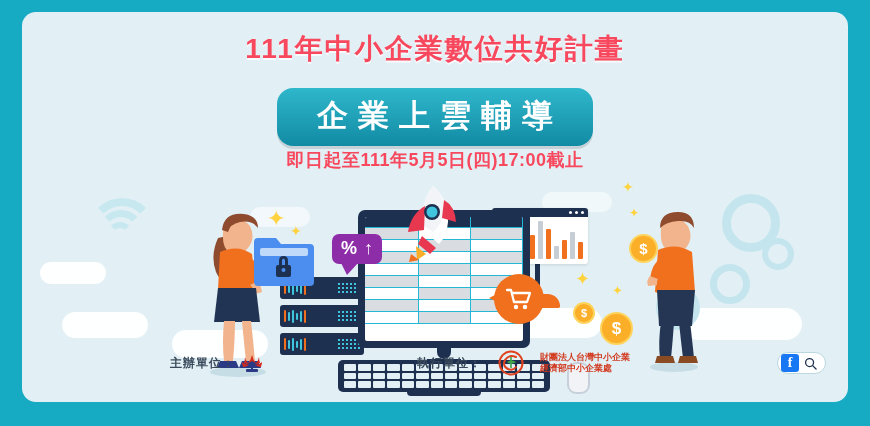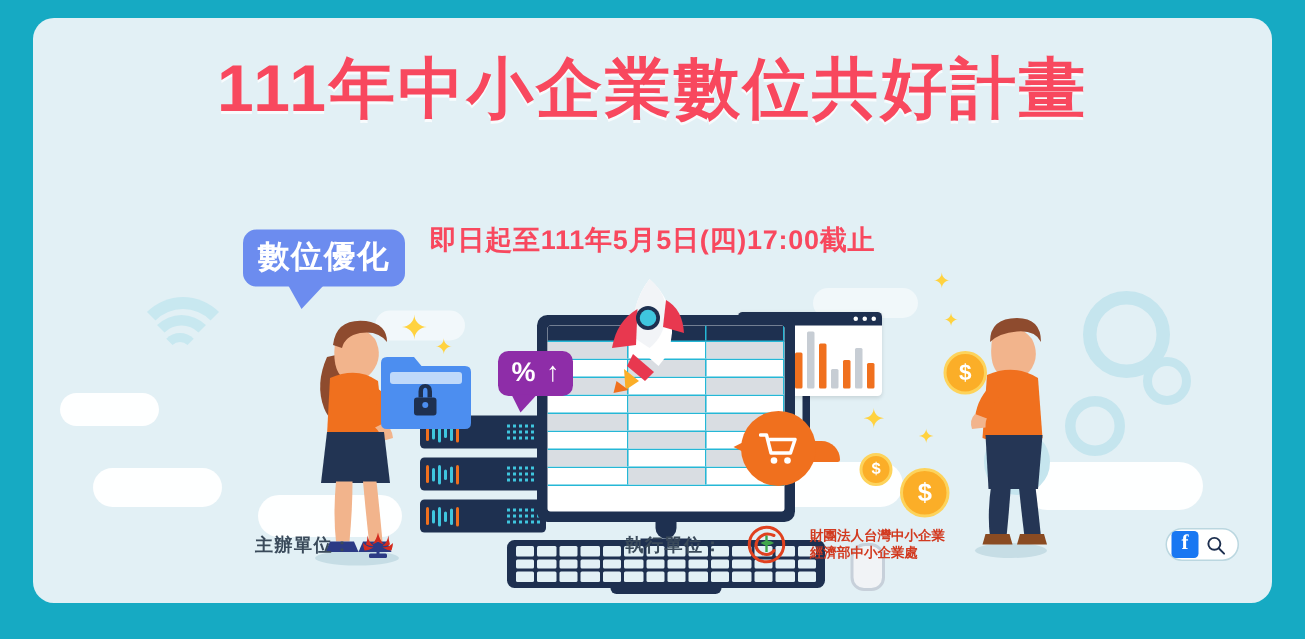--- a/index.html
+++ b/index.html
@@ -26,21 +26,21 @@
   .gear{position:absolute;border-radius:50%;border-style:solid;border-color:#C5E5EE;}
 
   .wifi-arc{position:absolute;border-style:solid;border-color:#C8E8F0;border-bottom-color:transparent;border-left-color:transparent;border-right-color:transparent;border-radius:50%;}
 
   .sparkle{position:absolute;color:#FFD23F;line-height:1;}
 
   
   #title{
     position:absolute;left:0;right:0;top:18px;
     text-align:center;
-    font-size:44px;font-weight:bold;
+    font-size:28px;font-weight:bold;
     color:#F8485E;
     letter-spacing:2px;
     text-shadow:0 2px 0 rgba(255,255,255,.75);
     white-space:nowrap;
   }
   #subtitle-badge{
     position:absolute;left:50%;transform:translateX(-50%);
     top:76px;
     background:linear-gradient(180deg,#2FB7CC 0%,#118BA3 100%);
     color:#ffffff;
@@ -289,20 +289,21 @@
     <div class="wifi-arc" style="left:85px;top:210px;width:14px;height:14px;border-width:6px;"></div>
 
     <div class="sparkle" style="left:245px;top:196px;font-size:22px;">✦</div>
     <div class="sparkle" style="left:268px;top:212px;font-size:14px;">✦</div>
     <div class="sparkle" style="left:553px;top:258px;font-size:18px;">✦</div>
     <div class="sparkle" style="left:590px;top:272px;font-size:13px;">✦</div>
     <div class="sparkle" style="left:600px;top:168px;font-size:14px;">✦</div>
     <div class="sparkle" style="left:607px;top:195px;font-size:12px;">✦</div>
 
     <div id="title">111年中小企業數位共好計畫</div>
+    <div id="subtitle-badge">企業上雲輔導</div>
     <div id="deadline">即日起至111年5月5日(四)17:00截止</div>
 
     <div class="person" style="left:178px;top:196px;">
       <svg width="78" height="170" viewBox="0 0 78 170" xmlns="http://www.w3.org/2000/svg">
         <ellipse cx="38" cy="164" rx="28" ry="5" fill="#C6DDE5"></ellipse>
 
         <path d="M18 30 q-8 18 -2 34 q4 10 12 10 l10 -4 l-2 -44 z" fill="#8E4B2E"></path>
 
         <path d="M24 16 q14 -12 26 2 q6 12 -2 22 q-8 10 -18 5 q-10 -6 -6 -29 z" fill="#F2B48C"></path>
 
@@ -559,21 +560,20 @@
         <span></span>
         <span></span>
         <span></span>
         <span></span>
         <span></span>
         <span></span>
         <span></span>
     </div>
     <div id="mouse"></div>
 
-    <div id="bubble-left" class="bubble">數位優化</div>
     <div id="bubble-percent" class="bubble">
       <span>%</span>
       <span>↑</span>
     </div>
     <div id="bubble-cart" class="bubble">
       <svg width="26" height="24" viewBox="0 0 26 24" xmlns="http://www.w3.org/2000/svg">
         <path d="M1 3 l4 0 l3 12 l13 0 l3 -9 l-17 0" fill="none" stroke="#FFFFFF" stroke-width="2.3" stroke-linecap="round" stroke-linejoin="round"></path>
         <circle cx="10" cy="20" r="2.2" fill="#FFFFFF"></circle>
         <circle cx="19" cy="20" r="2.2" fill="#FFFFFF"></circle>
       </svg>

